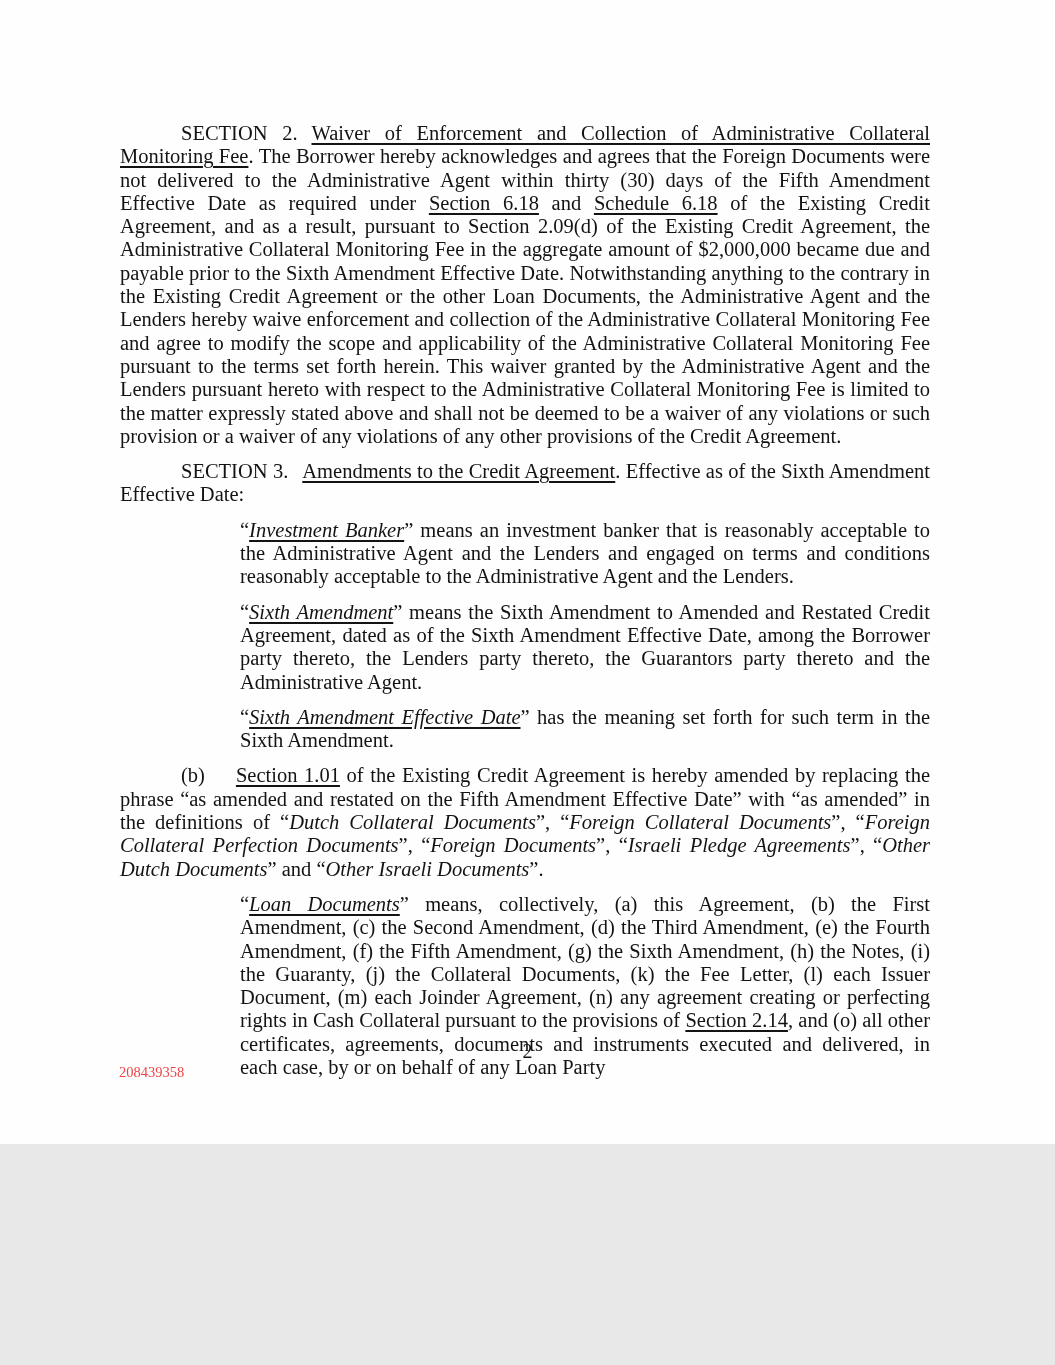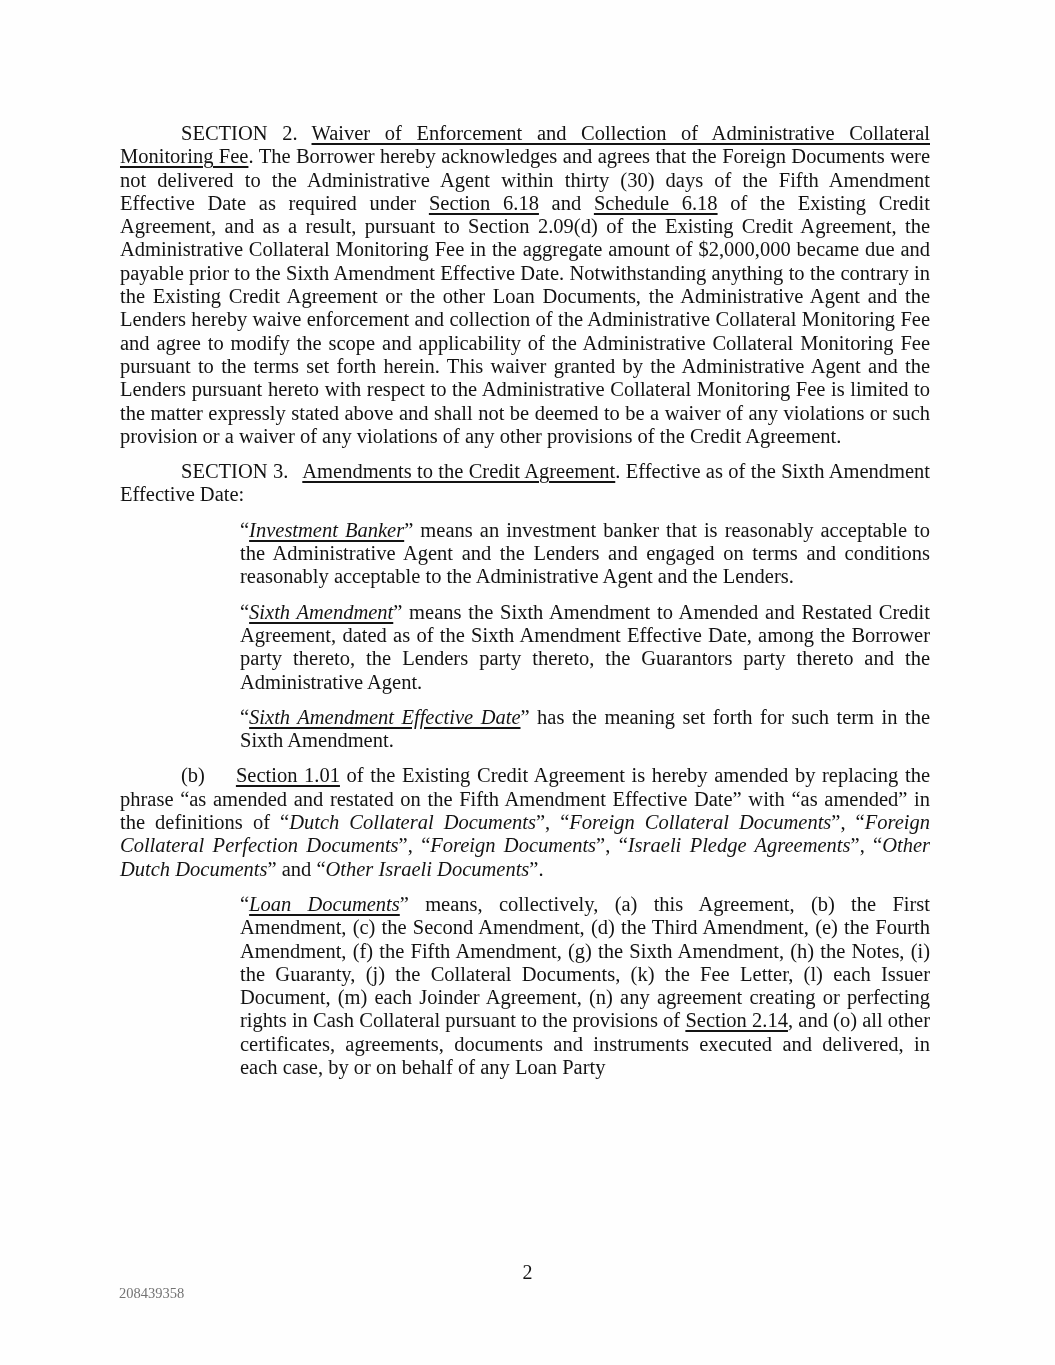--- a/index.html
+++ b/index.html
@@ -1,19 +1,19 @@
 <!DOCTYPE html>
 <html><head>
 <meta charset="utf-8">
 <style>
   * { margin:0; padding:0; box-sizing:border-box; }
   html,body { background:#e8e8e8; }
   .page {
     position:relative;
-    width:1055px; height:1365px;
+    width:1055px; height:1144px;
     margin:0 auto;
     background:#fefefe;
     font-family:"Liberation Serif","DejaVu Serif",serif;
     color:#131313;
     overflow:hidden;
   }
   .content {
     position:absolute;
     left:120px; top:122px;
     width:810px;
@@ -38,21 +38,21 @@
     position:absolute;
     left:0; bottom:81px;
     width:100%;
     text-align:center;
     font-size:20px;
   }
   .doc-id {
     position:absolute;
     left:119px; bottom:63px;
     font-size:14.5px;
-    color:#737373;
+    color:#ef4444;
   }
 </style>
 </head>
 <body>
 
 <div class="page">
   <div class="content">
       <div class="para section"><span>SECTION 2.</span><span class="tab-sm"></span><span class="u">Waiver of Enforcement and Collection of Administrative Collateral Monitoring Fee</span><span>.  The Borrower hereby acknowledges and agrees that the Foreign Documents were not delivered to the Administrative Agent within thirty (30) days of the Fifth Amendment Effective Date as required under </span><span class="u">Section 6.18</span><span> and </span><span class="u">Schedule 6.18</span><span> of the Existing Credit Agreement, and as a result, pursuant to Section 2.09(d) of the Existing Credit Agreement, the Administrative Collateral Monitoring Fee in the aggregate amount of $2,000,000 became due and payable prior to the Sixth Amendment Effective Date.  Notwithstanding anything to the contrary in the Existing Credit Agreement or the other Loan Documents, the Administrative Agent and the Lenders hereby waive enforcement and collection of the Administrative Collateral Monitoring Fee and agree to modify the scope and applicability of the Administrative Collateral Monitoring Fee pursuant to the terms set forth herein.  This waiver granted by the Administrative Agent and the Lenders pursuant hereto with respect to the Administrative Collateral Monitoring Fee is limited to the matter expressly stated above and shall not be deemed to be a waiver of any violations or such provision or a waiver of any violations of any other provisions of the Credit Agreement.</span></div>
       <div class="para section"><span>SECTION 3.</span><span class="tab-sm"></span><span class="u">Amendments to the Credit Agreement</span><span>.  Effective as of the Sixth Amendment Effective Date:</span></div>
       <div class="para definition"><span>“</span><span class="u i">Investment Banker</span><span>” means an investment banker that is reasonably acceptable to the Administrative Agent and the Lenders and engaged on terms and conditions reasonably acceptable to the Administrative Agent and the Lenders.</span></div>

